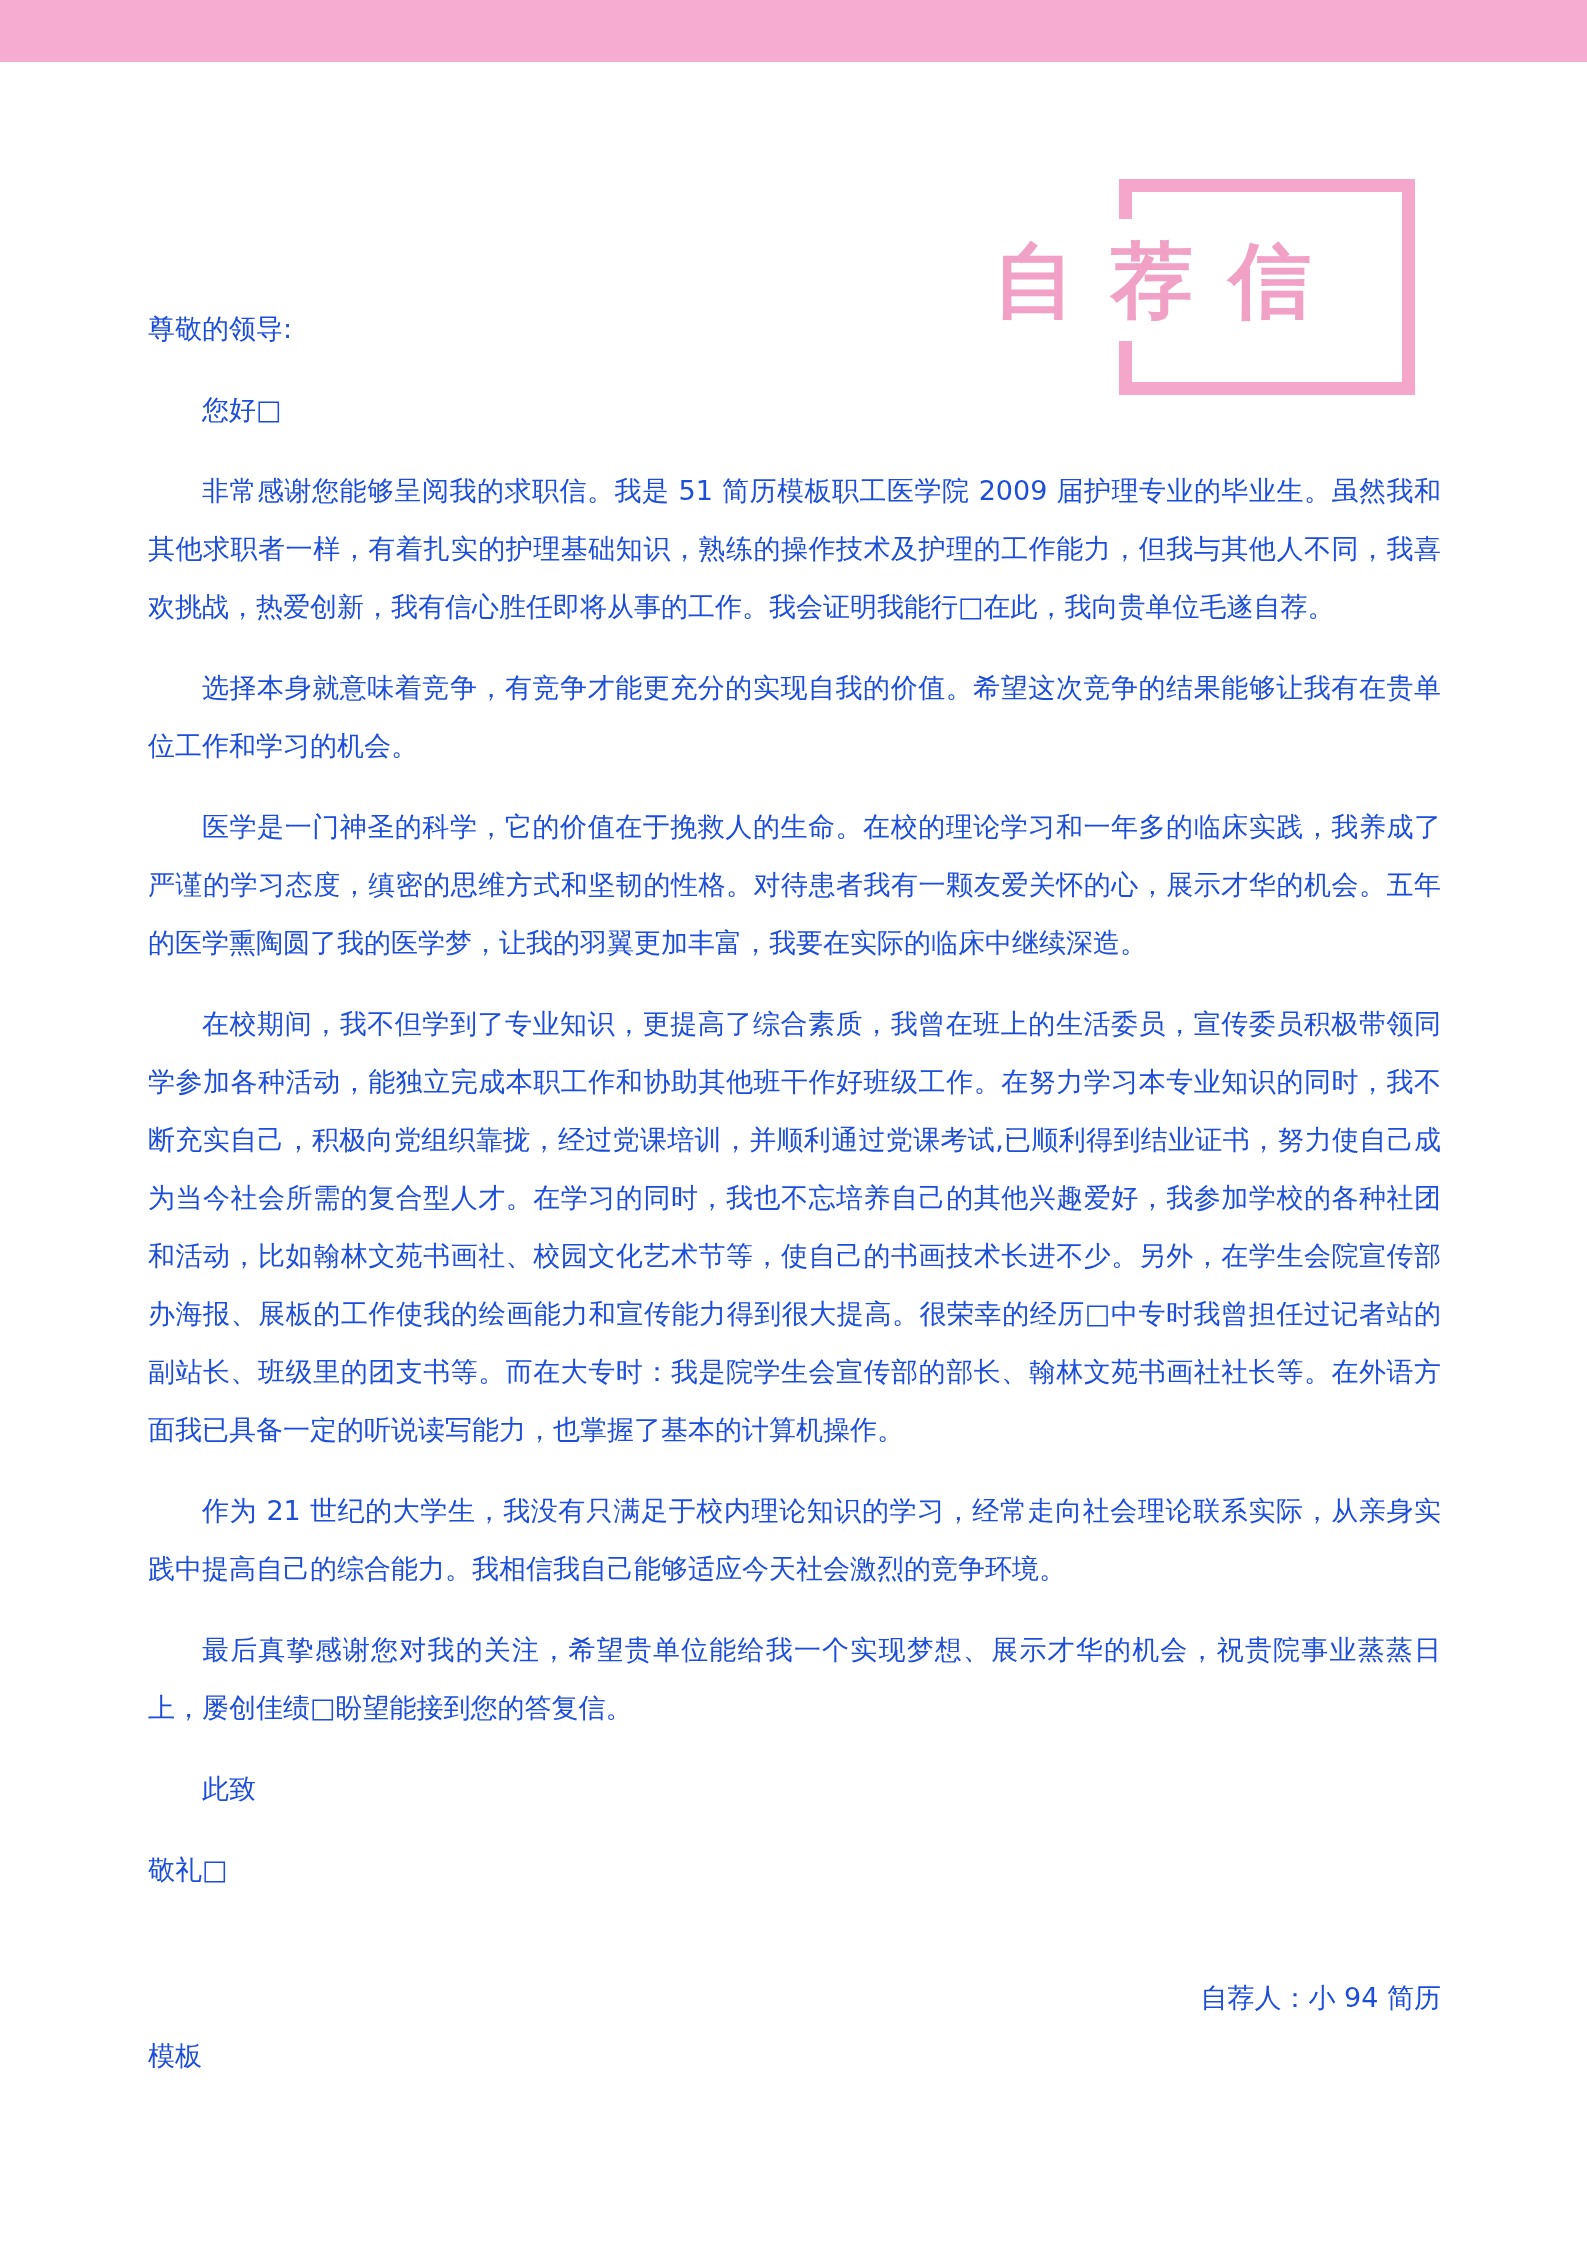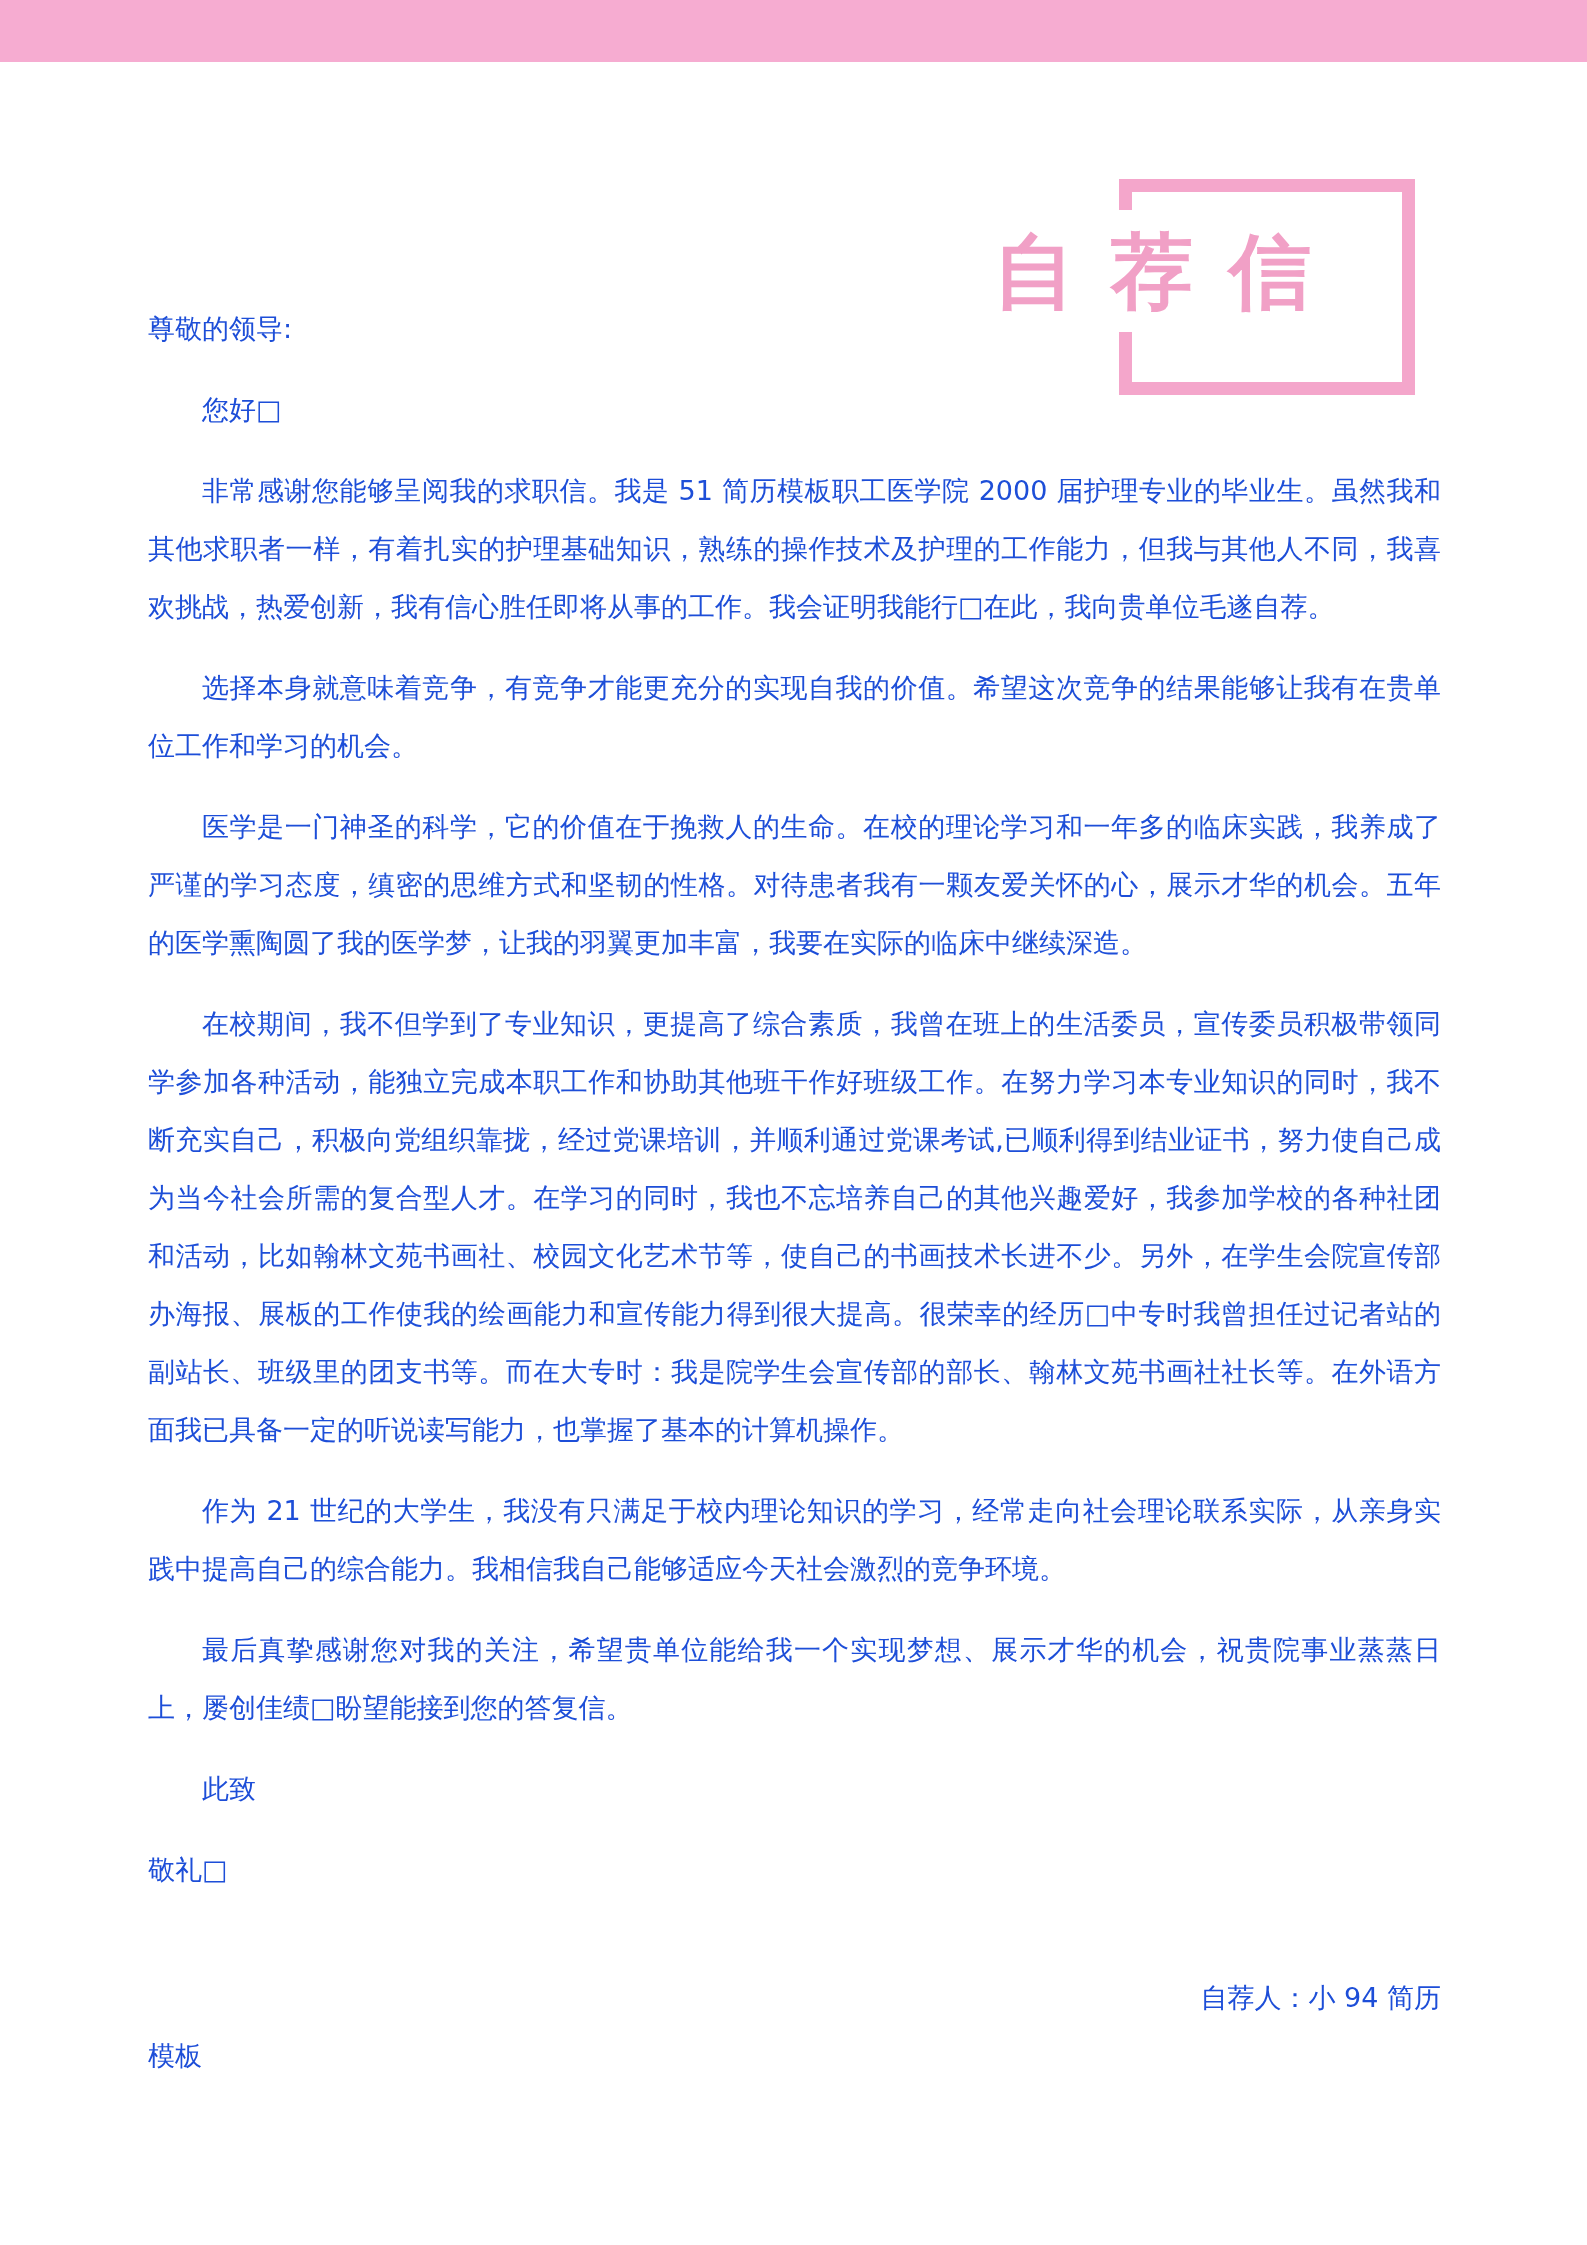--- a/index.html
+++ b/index.html
@@ -23,21 +23,21 @@
     top:179px;
     width:296px;
     height:216px;
     border:13px solid #f4a6cb;
     box-sizing:border-box;
     z-index:1;
   }
   .title-text{
     position:absolute;
     left:983px;
-    top:210px;
+    top:219px;
     height:122px;
     line-height:122px;
     padding:0 10px;
     background:#ffffff;
     color:#f1a0c6;
     font-size:82px;
     letter-spacing:36px;
     font-weight:bold;
     font-family:"DejaVu Serif","Liberation Serif",serif;
     z-index:2;
@@ -69,21 +69,21 @@
 
   <div class="title-box" style="border-color: rgb(244, 166, 203);"></div>
   <div class="title-text" style="color: rgb(241, 160, 198);">自荐信</div>
 
   <div class="content" style="color: #1d4ed8;">
 
     <p>尊敬的领导:</p>
 
     <p class="indent">您好□</p>
 
-    <p class="indent">非常感谢您能够呈阅我的求职信。我是 51 简历模板职工医学院 2000 届护理专业的毕业生。虽然我和其他求职者一样，有着扎实的护理基础知识，熟练的操作技术及护理的工作能力，但我与其他人不同，我喜欢挑战，热爱创新，我有信心胜任即将从事的工作。我会证明我能行□在此，我向贵单位毛遂自荐。</p>
+    <p class="indent">非常感谢您能够呈阅我的求职信。我是 51 简历模板职工医学院 2009 届护理专业的毕业生。虽然我和其他求职者一样，有着扎实的护理基础知识，熟练的操作技术及护理的工作能力，但我与其他人不同，我喜欢挑战，热爱创新，我有信心胜任即将从事的工作。我会证明我能行□在此，我向贵单位毛遂自荐。</p>
 
     <p class="indent">选择本身就意味着竞争，有竞争才能更充分的实现自我的价值。希望这次竞争的结果能够让我有在贵单位工作和学习的机会。</p>
 
     <p class="indent">医学是一门神圣的科学，它的价值在于挽救人的生命。在校的理论学习和一年多的临床实践，我养成了严谨的学习态度，缜密的思维方式和坚韧的性格。对待患者我有一颗友爱关怀的心，展示才华的机会。五年的医学熏陶圆了我的医学梦，让我的羽翼更加丰富，我要在实际的临床中继续深造。</p>
 
     <p class="indent">在校期间，我不但学到了专业知识，更提高了综合素质，我曾在班上的生活委员，宣传委员积极带领同学参加各种活动，能独立完成本职工作和协助其他班干作好班级工作。在努力学习本专业知识的同时，我不断充实自己，积极向党组织靠拢，经过党课培训，并顺利通过党课考试,已顺利得到结业证书，努力使自己成为当今社会所需的复合型人才。在学习的同时，我也不忘培养自己的其他兴趣爱好，我参加学校的各种社团和活动，比如翰林文苑书画社、校园文化艺术节等，使自己的书画技术长进不少。另外，在学生会院宣传部办海报、展板的工作使我的绘画能力和宣传能力得到很大提高。很荣幸的经历□中专时我曾担任过记者站的副站长、班级里的团支书等。而在大专时：我是院学生会宣传部的部长、翰林文苑书画社社长等。在外语方面我已具备一定的听说读写能力，也掌握了基本的计算机操作。</p>
 
     <p class="indent">作为 21 世纪的大学生，我没有只满足于校内理论知识的学习，经常走向社会理论联系实际，从亲身实践中提高自己的综合能力。我相信我自己能够适应今天社会激烈的竞争环境。</p>
 
     <p class="indent">最后真挚感谢您对我的关注，希望贵单位能给我一个实现梦想、展示才华的机会，祝贵院事业蒸蒸日上，屡创佳绩□盼望能接到您的答复信。</p>

